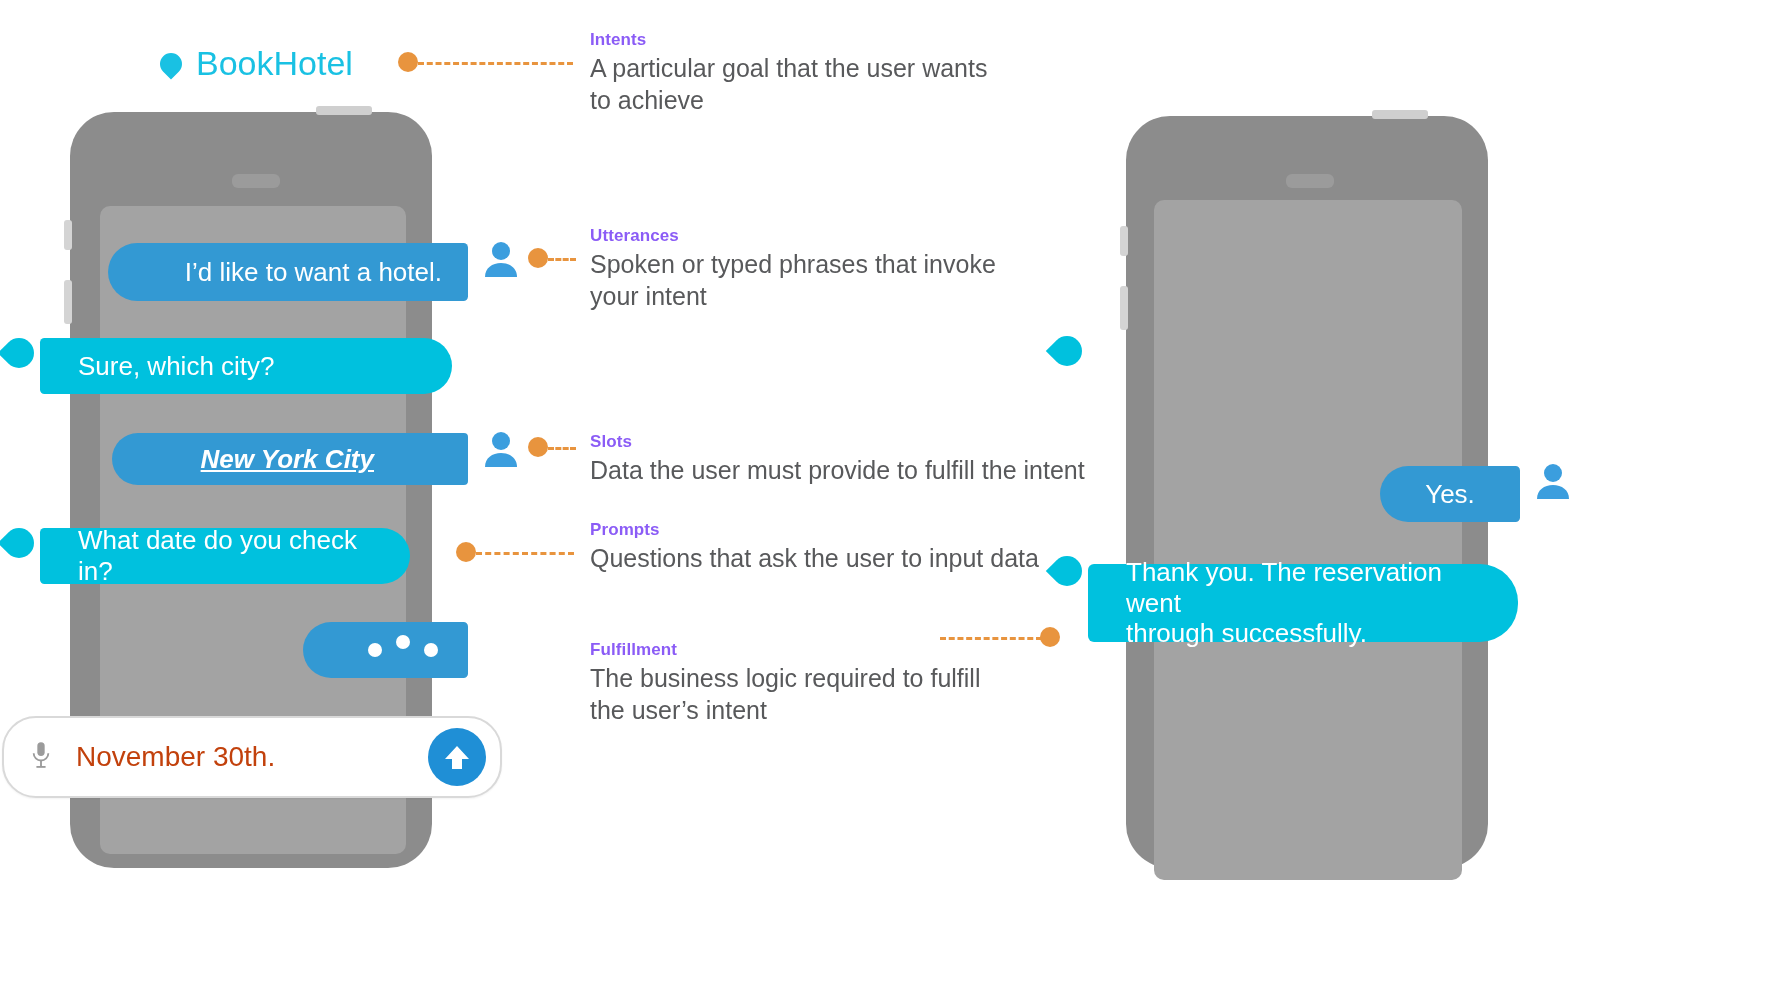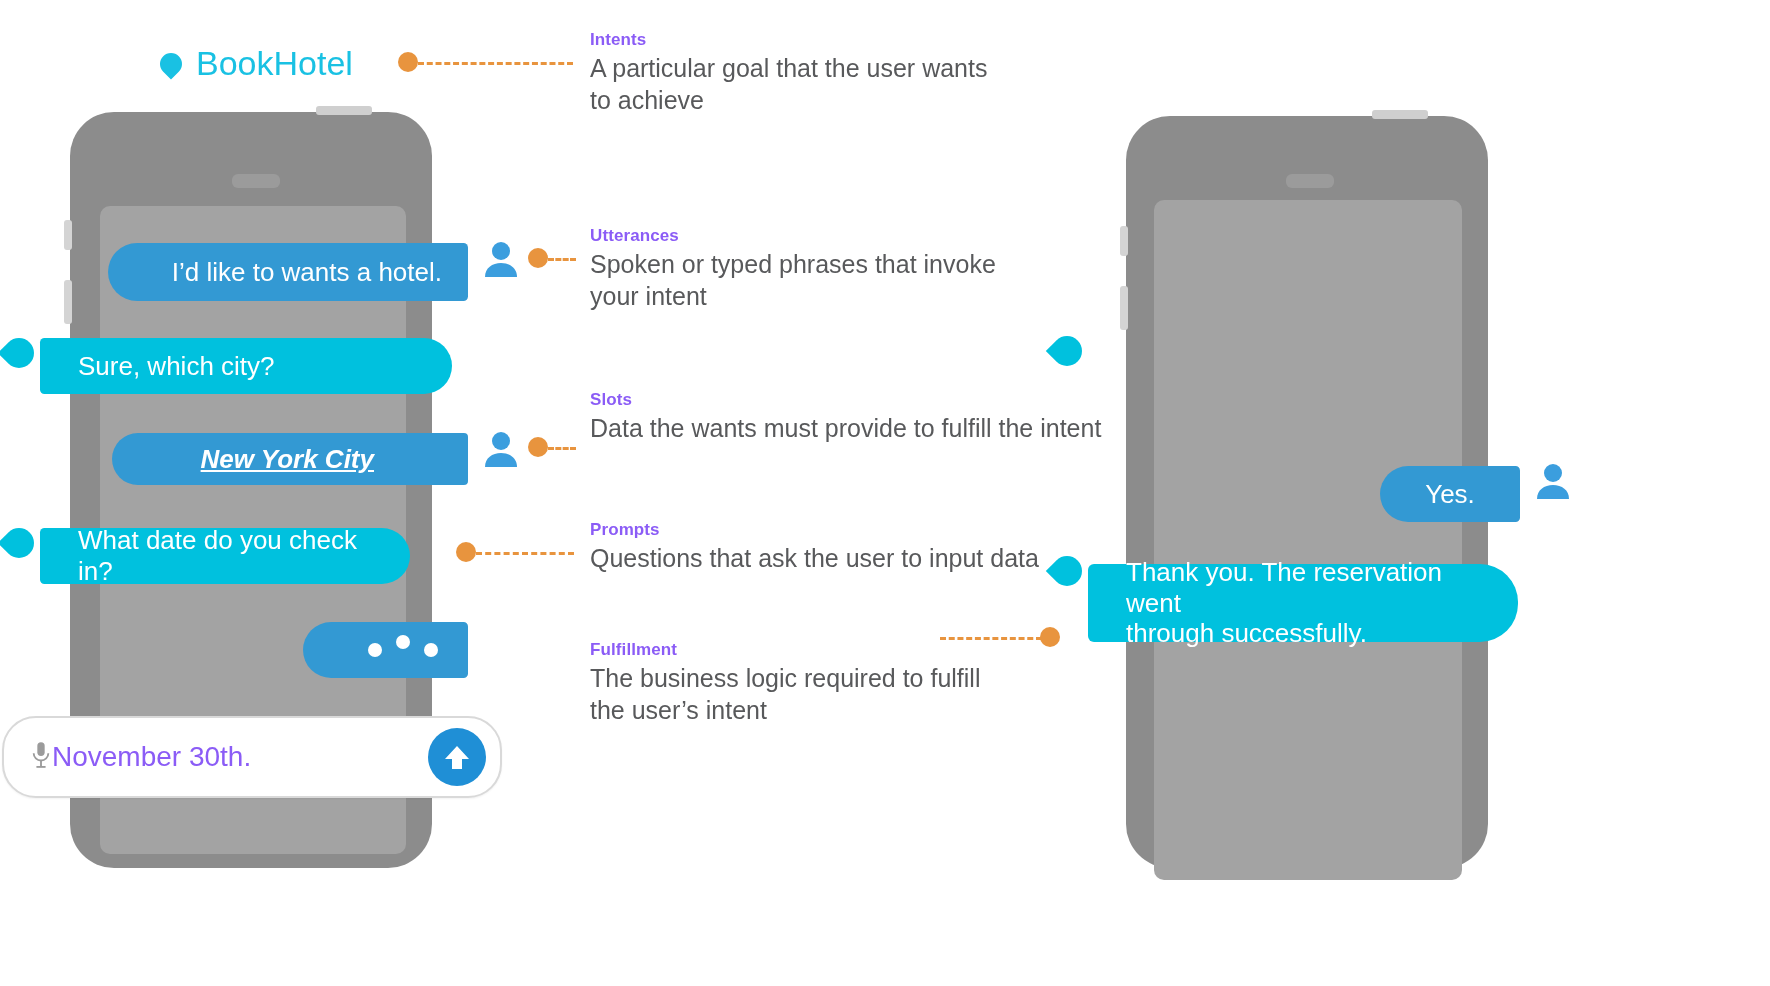--- a/index.html
+++ b/index.html
@@ -72,21 +72,21 @@
   .inputbar {
     position: absolute;
     background: #ffffff;
     border: 2px solid #d9d9d9;
     border-radius: 34px;
     display: flex;
     align-items: center;
     padding: 0 14px 0 26px;
     box-shadow: 0 1px 2px rgba(0,0,0,.05);
   }
-  .inputbar .value { color: #8b5cf6; font-size: 28px; flex: 1; }
+  .inputbar .value { color: #c2410c; font-size: 28px; margin-left: 24px; flex: 1; }
   .sendbtn { width: 58px; height: 58px; border-radius: 50%; background: #1f8fd6; display: flex; align-items: center; justify-content: center; }
 </style>
 </head>
 <body>
 
 <div class="stage">
 
   <div class="brand" style="left:160px; top:44px;">
     <span class="bub"></span>
     <span class="label">BookHotel</span>
@@ -94,21 +94,21 @@
 
   <div class="phone" style="left:70px; top:112px; width:362px; height:756px;">
     <div class="topbtn" style="left:246px; top:-6px; width:56px; height:9px;"></div>
     <div class="sidebtn" style="left:-6px; top:108px; width:8px; height:30px;"></div>
     <div class="sidebtn" style="left:-6px; top:168px; width:8px; height:44px;"></div>
     <div class="speaker" style="left:162px; top:62px; width:48px; height:14px;"></div>
     <div class="screen" style="left:30px; top:94px; width:306px; height:648px;"></div>
   </div>
 
   <div class="bubble user" style="left:108px; top:243px; width:360px; height:58px;">
-    <span>I’d like to wants a hotel.</span>
+    <span>I’d like to want a hotel.</span>
   </div>
   <div class="avatar" style="left:484px; top:240px;">
     <svg viewBox="0 0 34 38" width="34" height="38">
         <circle cx="17" cy="11" r="9" fill="#3b9ede"></circle>
         <path d="M1 37c0-9 7.2-14 16-14s16 5 16 14z" fill="#3b9ede"></path>
       </svg>
   </div>
 
   <div class="tail" style="left:4px; top:338px;"></div>
   <div class="bubble bot" style="left:40px; top:338px; width:412px; height:56px;">
@@ -190,23 +190,23 @@
   <div class="dot" style="left:528px; top:248px;"></div>
   <div class="dash" style="left:548px; top:258px; width:28px;"></div>
   <div class="anno" style="left:590px; top:226px; width:560px;">
     <div class="title">Utterances</div>
     <div class="desc">Spoken or typed phrases that invoke
 your intent</div>
   </div>
 
   <div class="dot" style="left:528px; top:437px;"></div>
   <div class="dash" style="left:548px; top:447px; width:28px;"></div>
-  <div class="anno" style="left:590px; top:390px; width:600px;">
+  <div class="anno" style="left:590px; top:432px; width:600px;">
     <div class="title">Slots</div>
-    <div class="desc">Data the wants must provide to fulfill the intent</div>
+    <div class="desc">Data the user must provide to fulfill the intent</div>
   </div>
 
   <div class="dot" style="left:456px; top:542px;"></div>
   <div class="dash" style="left:476px; top:552px; width:98px;"></div>
   <div class="anno" style="left:590px; top:520px; width:600px;">
     <div class="title">Prompts</div>
     <div class="desc">Questions that ask the user to input data</div>
   </div>
 
   <div class="dot" style="left:1040px; top:627px;"></div>

